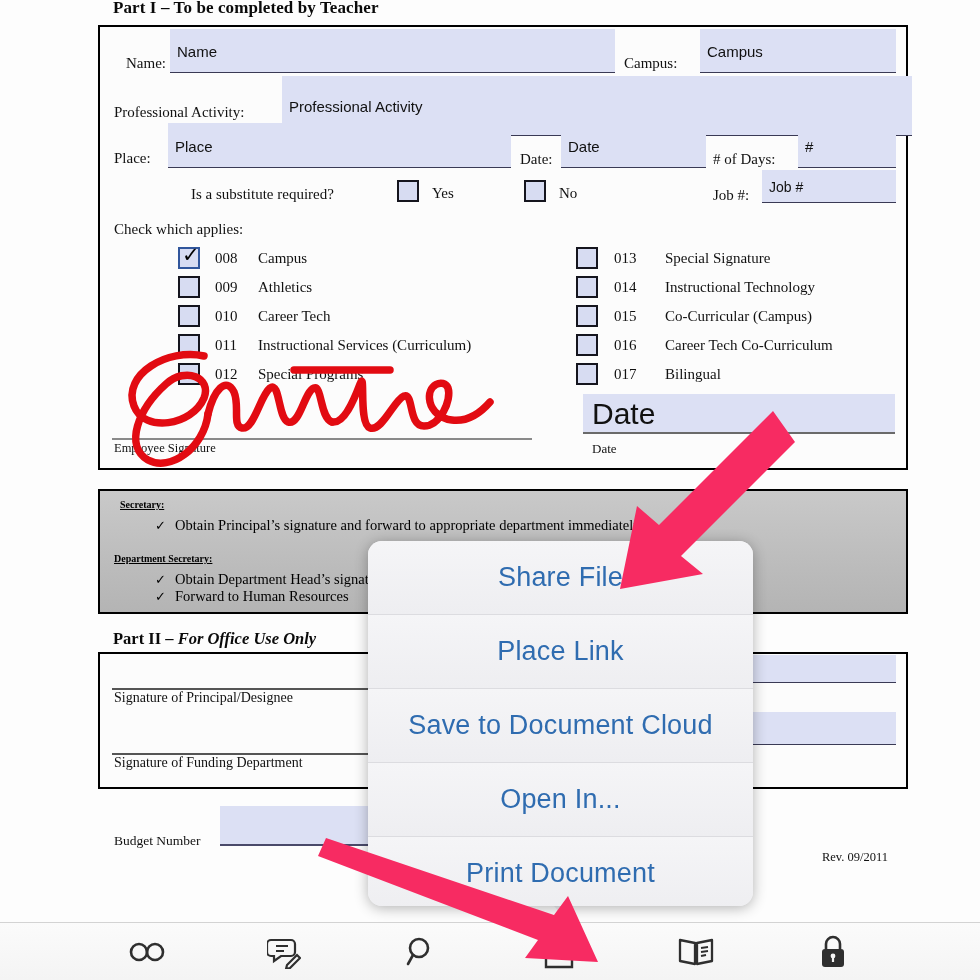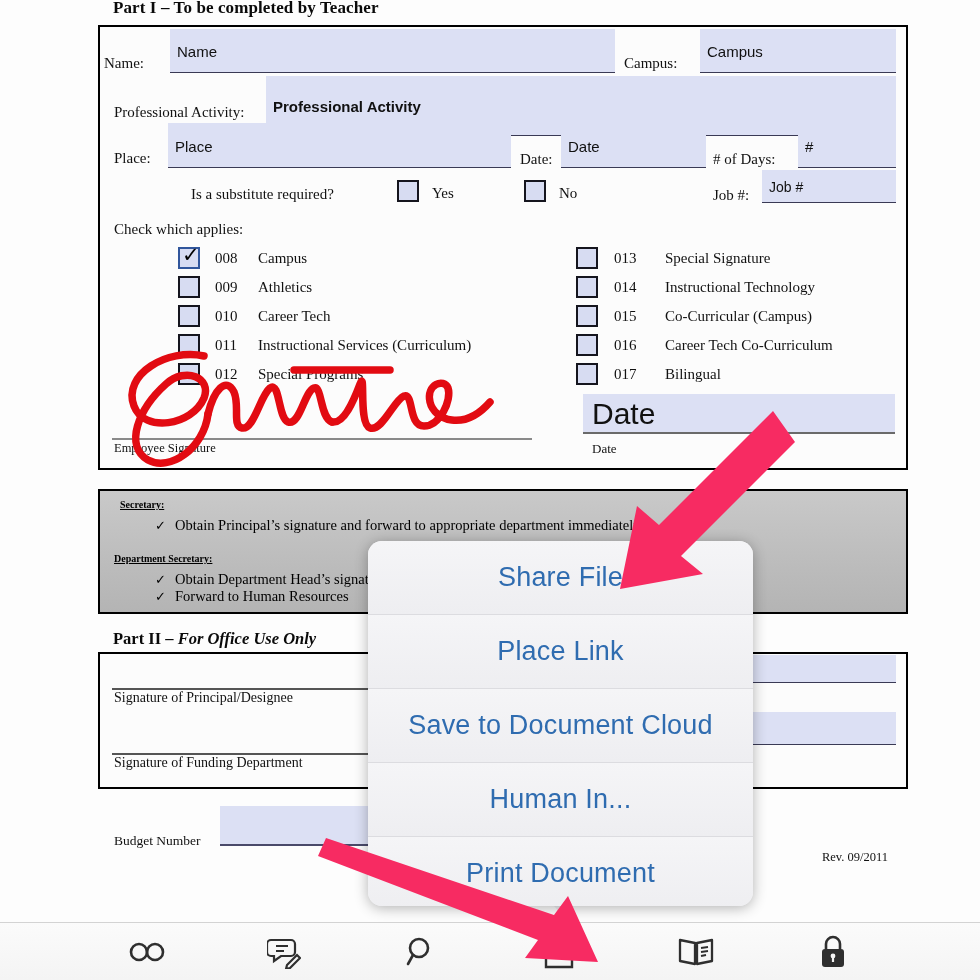--- a/index.html
+++ b/index.html
@@ -114,27 +114,27 @@
 <body>
 
 <div class="page">
 
   <div class="doc">
 
     <div class="part1-title">Part I – To be completed by Teacher</div>
 
     <div class="box-part1"></div>
 
-    <div class="lbl" style="left:104px;top:55px;">Name:</div>
+    <div class="lbl" style="left:126px;top:55px;">Name:</div>
     <div class="fld" style="left:170px;top:29px;width:445px;height:44px;">Name</div>
     <div class="lbl" style="left:624px;top:55px;">Campus:</div>
     <div class="fld" style="left:700px;top:29px;width:196px;height:44px;">Campus</div>
 
     <div class="lbl" style="left:114px;top:104px;">Professional Activity:</div>
-    <div class="fld" style="left:266px;top:76px;width:630px;height:60px;font-weight:bold;">Professional Activity</div>
+    <div class="fld" style="left:282px;top:76px;width:630px;height:60px;">Professional Activity</div>
 
     <div class="lbl" style="left:114px;top:150px;">Place:</div>
     <div class="fld" style="left:168px;top:123px;width:343px;height:45px;">Place</div>
     <div class="lbl" style="left:520px;top:151px;">Date:</div>
     <div class="fld" style="left:561px;top:123px;width:145px;height:45px;">Date</div>
     <div class="lbl" style="left:713px;top:151px;"># of Days:</div>
     <div class="fld" style="left:798px;top:123px;width:98px;height:45px;">#</div>
 
     <div class="lbl" style="left:191px;top:186px;">Is a substitute required?</div>
     <div class="cb" style="left:397px;top:180px;"></div>
@@ -227,21 +227,21 @@
     <div class="fld" style="left:220px;top:806px;width:250px;height:40px;border-bottom:2px solid #4a4a6a;"></div>
     <div class="lbl" style="left:114px;top:833px;font-size:13.5px;">Budget Number</div>
 
     <div class="rev">Rev. 09/2011</div>
   </div>
 
   <div class="popup">
     <div class="popup-item">Share File</div>
     <div class="popup-item">Place Link</div>
     <div class="popup-item">Save to Document Cloud</div>
-    <div class="popup-item">Human In...</div>
+    <div class="popup-item">Open In...</div>
     <div class="popup-item">Print Document</div>
   </div>
   <svg class="popup-tail" viewBox="0 0 26 15">
     <polygon points="0,0 26,0 13,15" fill="#eeeef1"></polygon>
   </svg>
 
   <div class="toolbar">
     <div class="tb-btn">
       <svg width="40" height="24" viewBox="0 0 40 24">
         <circle cx="12" cy="12" r="8" fill="none" stroke="#2f2f2f" stroke-width="2.6"></circle>

